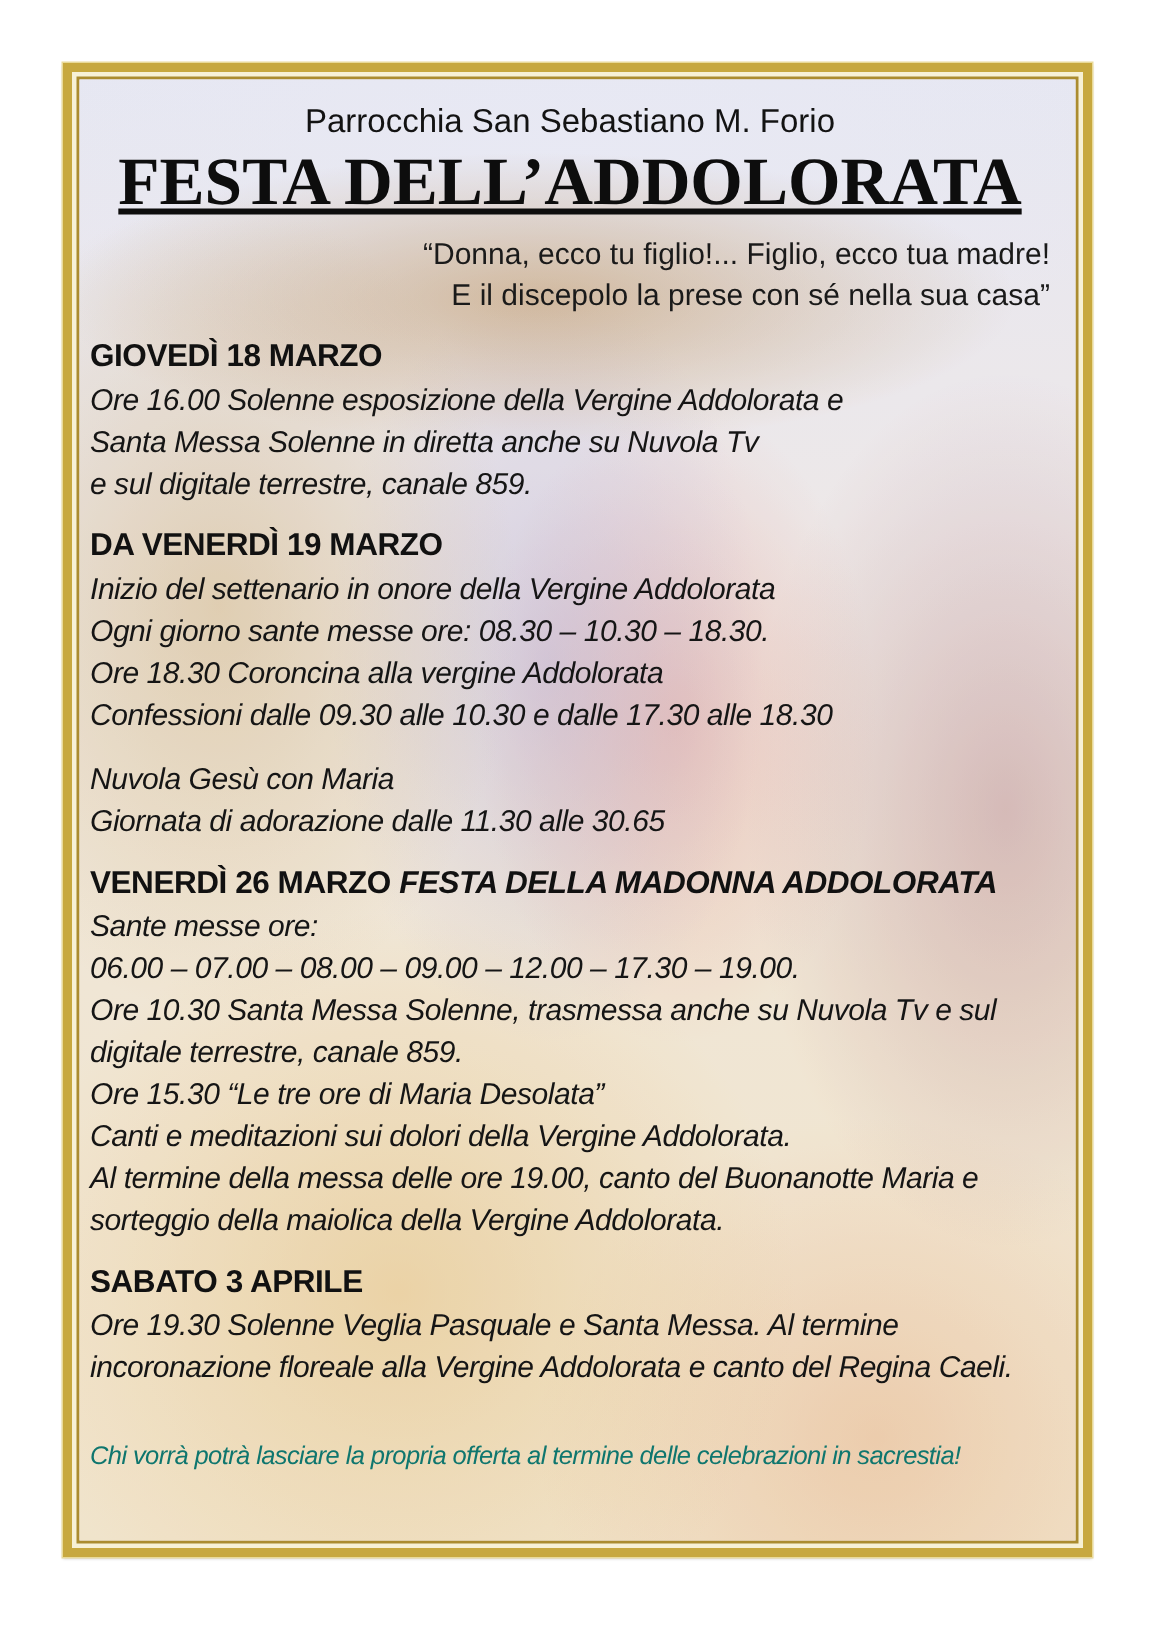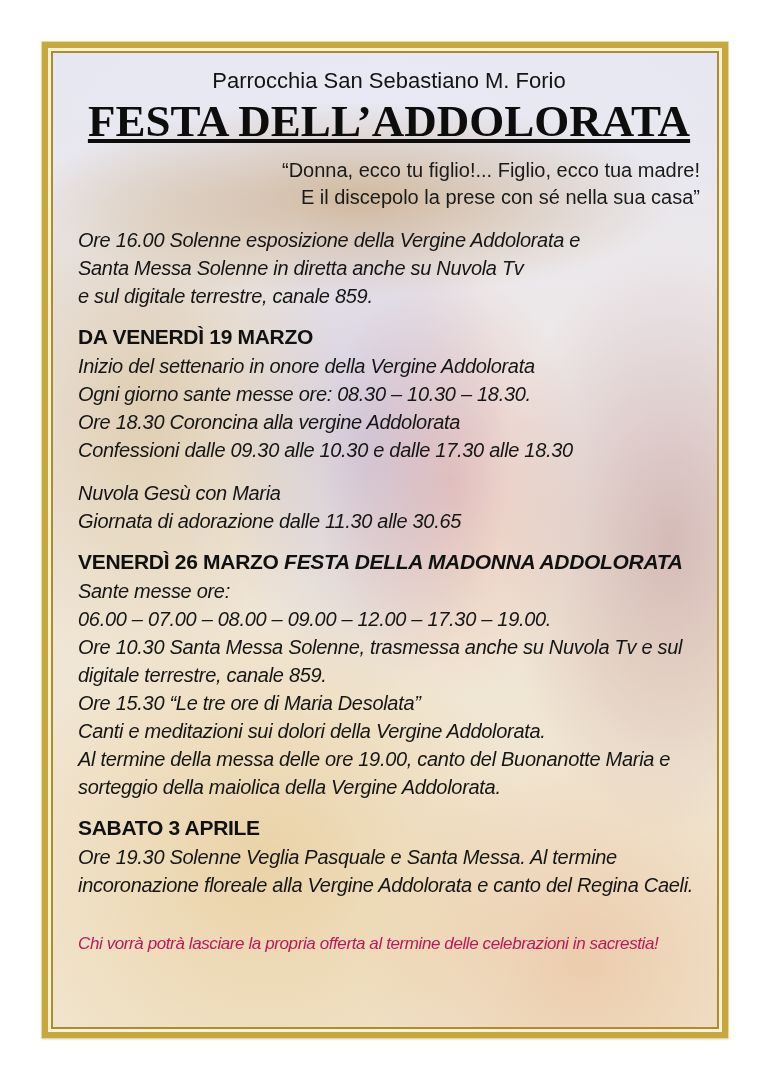--- a/index.html
+++ b/index.html
@@ -25,21 +25,21 @@
       radial-gradient(20% 22% at 60% 44%, rgba(222,128,116,0.42), rgba(222,128,116,0) 100%),
       radial-gradient(26% 30% at 93% 50%, rgba(140,62,80,0.32), rgba(140,62,80,0) 100%),
       radial-gradient(40% 26% at 32% 83%, rgba(224,178,96,0.48), rgba(224,178,96,0) 100%),
       radial-gradient(34% 22% at 80% 93%, rgba(226,156,104,0.42), rgba(226,156,104,0) 100%),
       radial-gradient(60% 16% at 50% 5%, rgba(228,229,242,0.90), rgba(228,229,242,0) 100%),
       linear-gradient(180deg,#e2e3f0 0%,#eae4e4 30%,#eee2cd 62%,#eedfc2 100%);
   }
   .bg::after{content:"";position:absolute;inset:0;background:rgba(255,255,255,0.16);}
   .content{
     position:relative;z-index:1;height:100%;box-sizing:border-box;
-    padding:14px 22px 0 30px;
+    padding:14px 22px 0 12px;
   }
   .parish{
     text-align:center;font-size:22px;line-height:25px;margin-top:6px;
     font-weight:400;color:#131313;
   }
   .title{
     text-align:center;font-family:"Liberation Serif",serif;font-weight:700;
     font-size:45px;line-height:52px;margin:2px 0 10px 0;white-space:nowrap;
     color:#0d0d0d;
     text-decoration:underline;
@@ -53,38 +53,41 @@
     font-size:21px;line-height:24px;font-weight:700;margin:0 0 3px 0;
     letter-spacing:-0.3px;white-space:nowrap;color:#111;
   }
   .sec-h .sub{font-style:italic;}
   .sec-line{
     font-style:italic;font-size:20px;line-height:28px;
     letter-spacing:-0.3px;white-space:nowrap;color:#151515;
   }
   .footer-note{
     font-style:italic;font-size:17px;line-height:22px;letter-spacing:-0.4px;
-    margin-top:34px;white-space:nowrap;color:#be185d;
+    margin-top:34px;white-space:nowrap;color:#0f766e;
   }
 </style>
 </head>
 <body>
 
 <div class="page">
   <div class="frame">
     <div class="bg"></div>
     <div class="content">
       <div class="parish">Parrocchia San Sebastiano M. Forio</div>
       <h1 class="title">FESTA DELL’ADDOLORATA</h1>
       <div class="quote">
         <div>“Donna, ecco tu figlio!... Figlio, ecco tua madre!</div>
         <div>E il discepolo la prese con sé nella sua casa”</div>
       </div>
       <div id="sections">
   <section class="sec">
+    <h2 class="sec-h">
+      <span class="main">GIOVEDÌ 18 MARZO</span>
+    </h2>
     <div class="sec-body">
               <div class="sec-line">Ore 16.00 Solenne esposizione della Vergine Addolorata e</div>
               <div class="sec-line">Santa Messa Solenne in diretta anche su Nuvola Tv</div>
               <div class="sec-line">e sul digitale terrestre, canale 859.</div>
             </div>
   </section>
 
   <section class="sec">
     <h2 class="sec-h">
       <span class="main">DA VENERDÌ 19 MARZO</span>

